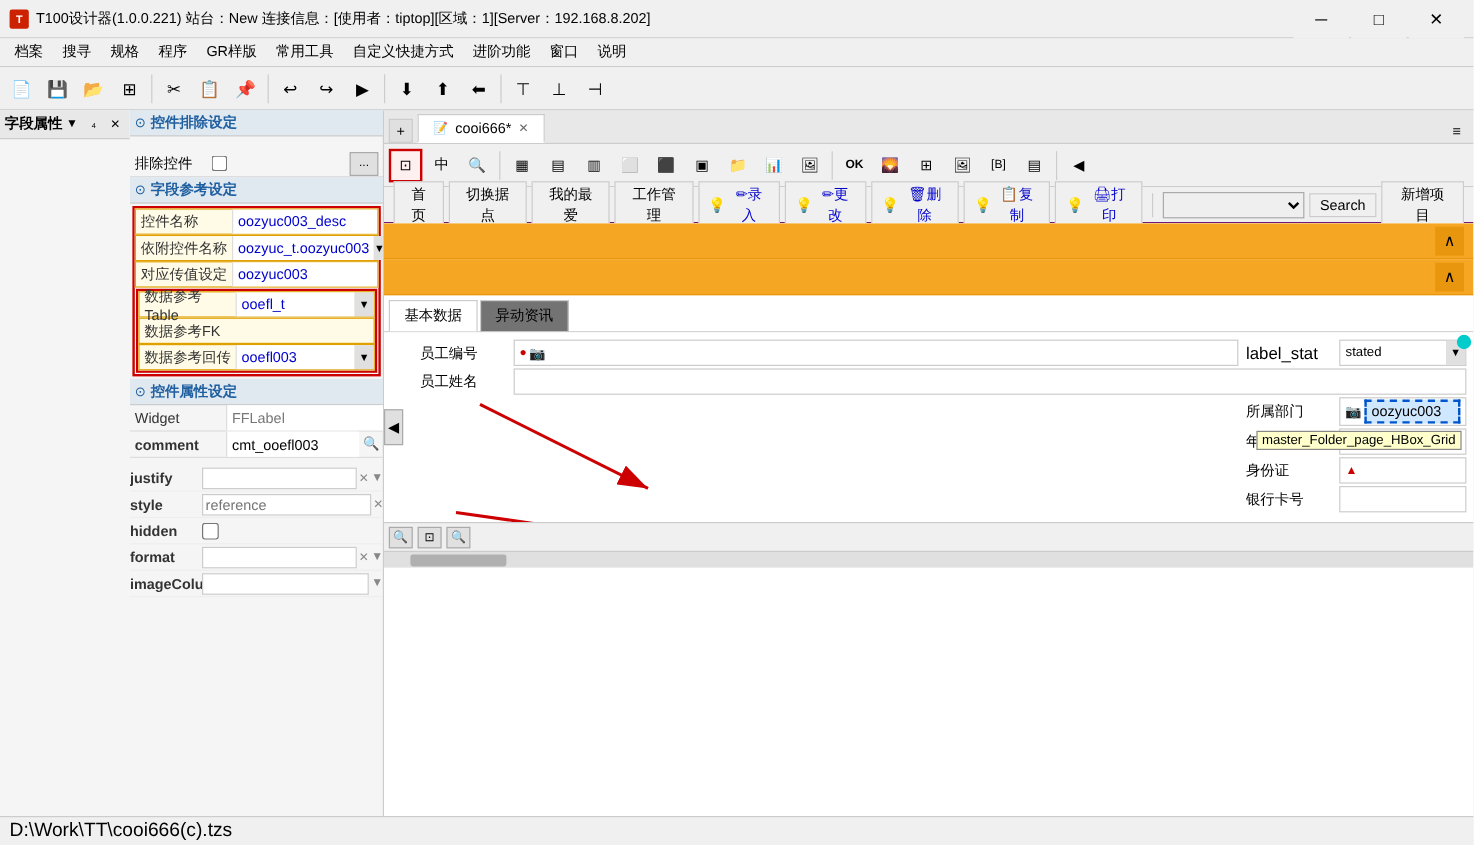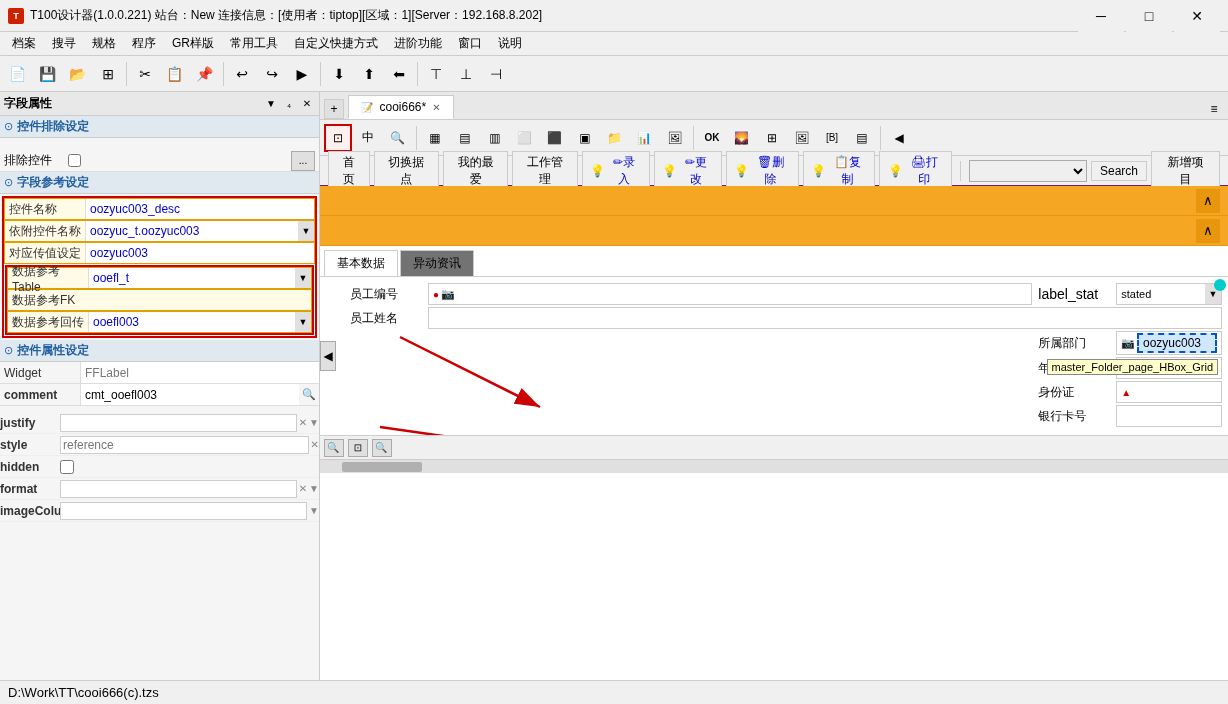--- a/index.html
+++ b/index.html
@@ -18,21 +18,21 @@
 
     
     .toolbar { background: #f0f0f0; height: 36px; display: flex; align-items: center; padding: 2px 4px; border-bottom: 1px solid #ccc; gap: 2px; }
     .toolbar-btn { width: 28px; height: 28px; background: #f0f0f0; border: 1px solid transparent; cursor: pointer; display: flex; align-items: center; justify-content: center; font-size: 14px; }
     .toolbar-sep { width: 1px; height: 24px; background: #ccc; margin: 0 2px; }
 
     
     .main-layout { display: flex; height: calc(704px - 32px - 24px - 36px - 24px); }
 
     
-    .left-panel { width: 320px; min-width: 320px; background: #f5f5f5; border-right: 1px solid #ccc; display: flex; flex-direction: column; overflow: hidden; }
+    .left-panel { width: 320px; min-width: 320px; background: #f5f5f5; border-right: 1px solid #ccc; display: flex; flex-direction: row; overflow: hidden; }
     .panel-header { background: #e8e8e8; height: 24px; display: flex; align-items: center; padding: 0 4px; border-bottom: 1px solid #ccc; }
     .panel-title { font-size: 12px; font-weight: bold; flex: 1; }
     .panel-controls { display: flex; gap: 2px; }
     .panel-ctrl-btn { width: 16px; height: 16px; cursor: pointer; font-size: 10px; display: flex; align-items: center; justify-content: center; }
 
     
     .section-header { background: #e0e8f0; height: 22px; display: flex; align-items: center; padding: 0 4px; cursor: pointer; border-bottom: 1px solid #ccc; }
     .section-header-icon { color: #2060a0; margin-right: 4px; font-size: 11px; }
     .section-title { font-size: 12px; color: #2060a0; font-weight: bold; }
     .prop-row { display: flex; height: 22px; border-bottom: 1px solid #ddd; }
@@ -80,21 +80,21 @@
     
     .orange-row { background: #f5a623; height: 30px; display: flex; align-items: center; padding: 0 8px; width: 100%; border-bottom: 1px solid #e8960d; position: relative; }
     .chevron-btn { width: 24px; height: 24px; background: #e8960d; border: none; cursor: pointer; display: flex; align-items: center; justify-content: center; position: absolute; right: 8px; }
 
     
     .canvas-tabs { display: flex; padding: 4px 4px 0; background: #fff; border-bottom: 1px solid #ccc; }
     .canvas-tab { padding: 4px 12px; background: #737373; border: 1px solid #ccc; border-bottom: none; cursor: pointer; font-size: 12px; margin-right: 2px; }
     .canvas-tab.active { background: white; }
 
     
-    .status-bar { height: 24px; background: #f0f0f0; border-top: 1px solid #ccc; display: flex; align-items: center; padding: 0 8px; font-size: 13px; }
+    .status-bar { height: 24px; background: #f0f0f0; border-top: 1px solid #ccc; display: flex; align-items: center; padding: 0 8px; font-size: 16px; }
 
     
     .h-scroll { height: 14px; background: #e0e0e0; border-top: 1px solid #ccc; display: flex; align-items: center; padding: 0 2px; }
     .h-scroll-bar { height: 10px; width: 80px; background: #b0b0b0; border-radius: 2px; margin-left: 20px; }
 
     
     .canvas-nav { height: 24px; background: #f0f0f0; border-top: 1px solid #ccc; display: flex; align-items: center; padding: 0 4px; gap: 4px; }
     .nav-btn { width: 20px; height: 18px; background: #e0e0e0; border: 1px solid #aaa; cursor: pointer; font-size: 10px; display: flex; align-items: center; justify-content: center; }
     
     .panel-scroll { overflow-y: auto; flex: 1; }

